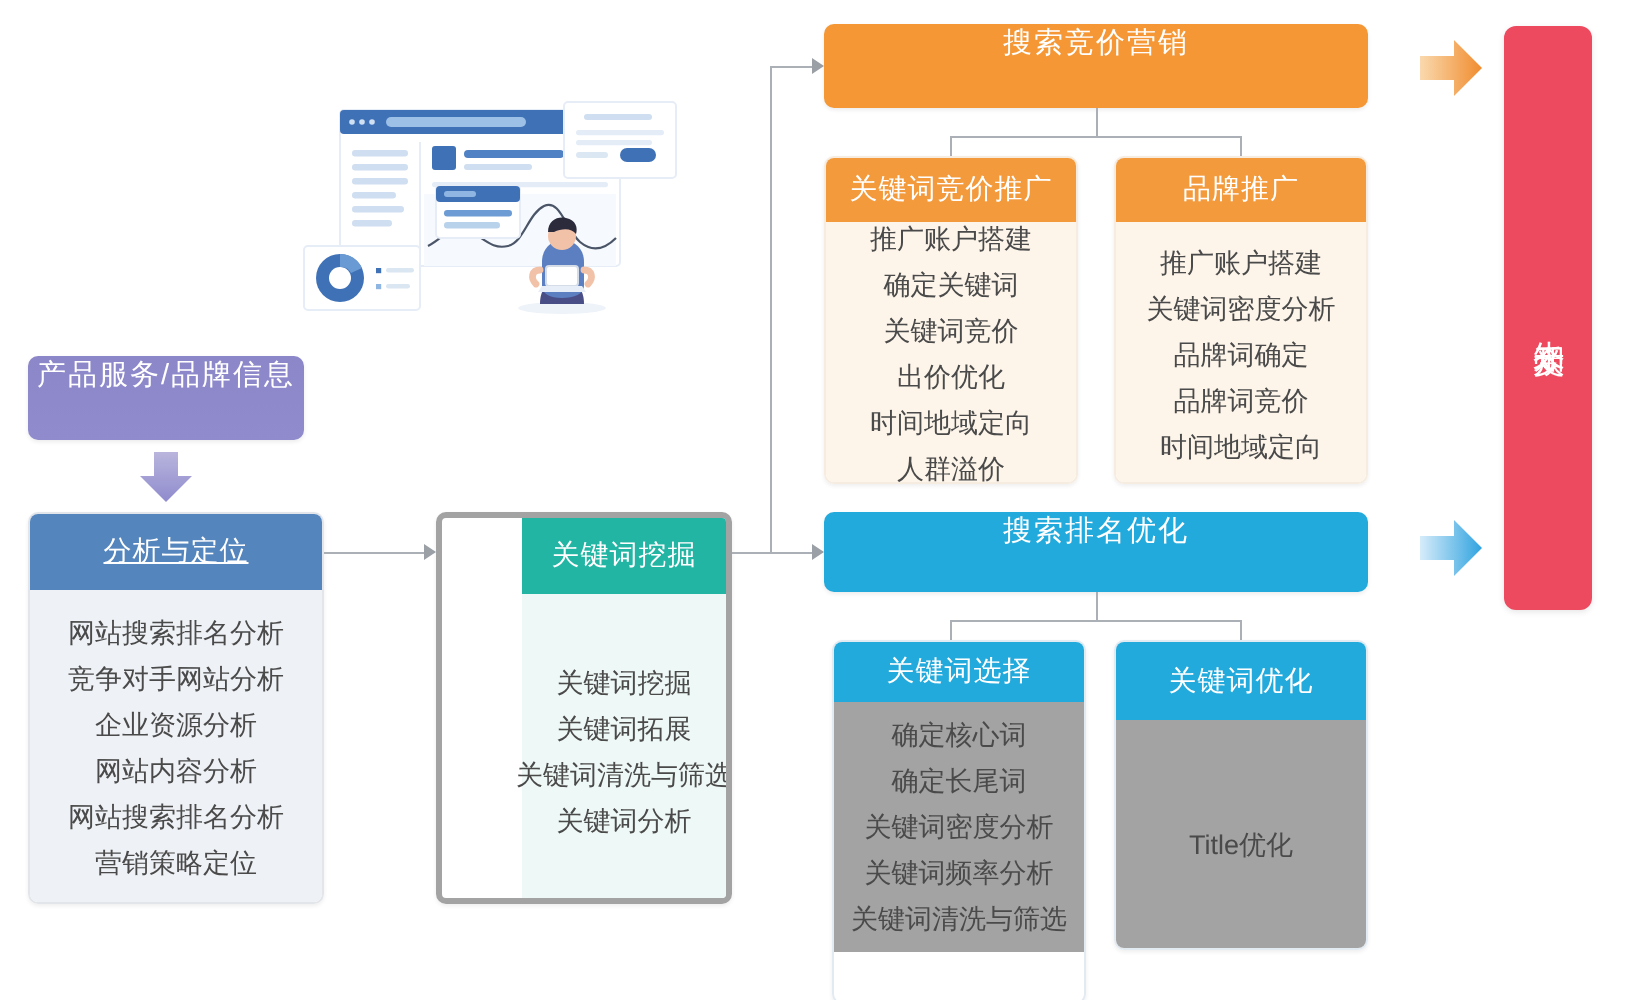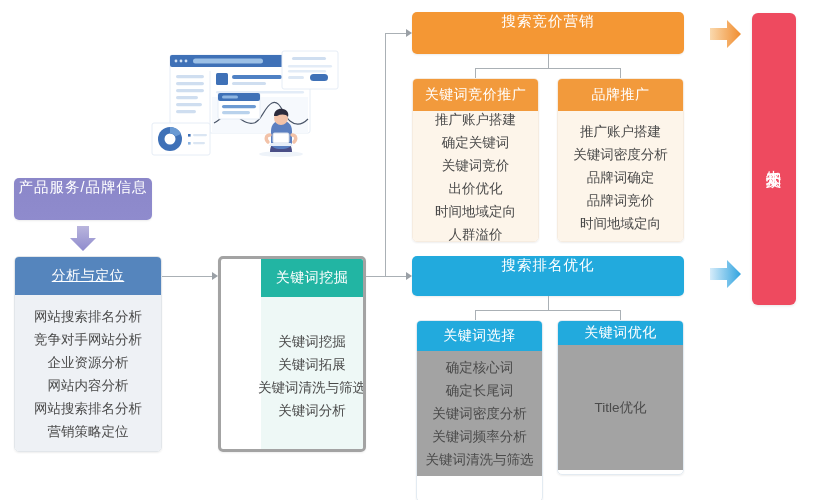--- a/index.html
+++ b/index.html
@@ -240,21 +240,21 @@
     <div class="bd" style="height:125px;padding:6px 2px;">
       <div>确定核心词</div>
       <div>确定长尾词</div>
       <div>关键词密度分析</div>
       <div>关键词频率分析</div>
       <div>关键词清洗与筛选</div>
     </div>
   </div>
 
   <div class="card blue" style="left:557px;top:320px;width:127px;height:155px;">
-    <div class="hd" style="height:24px;">关键词优化</div>
+    <div class="hd" style="height:39px;">关键词优化</div>
     <div class="bd" style="height:125px;padding:6px 2px;">
       <div>Title优化</div>
     </div>
   </div>
 
   <div class="bigArrow" style="left:710px;top:19px;width:32px;height:30px;">
     <svg width="32" height="30" viewBox="0 0 32 30">
       <defs>
         <linearGradient id="og" x1="0" y1="0" x2="1" y2="0">
           <stop offset="0%" stop-color="#fad9ae"></stop>

